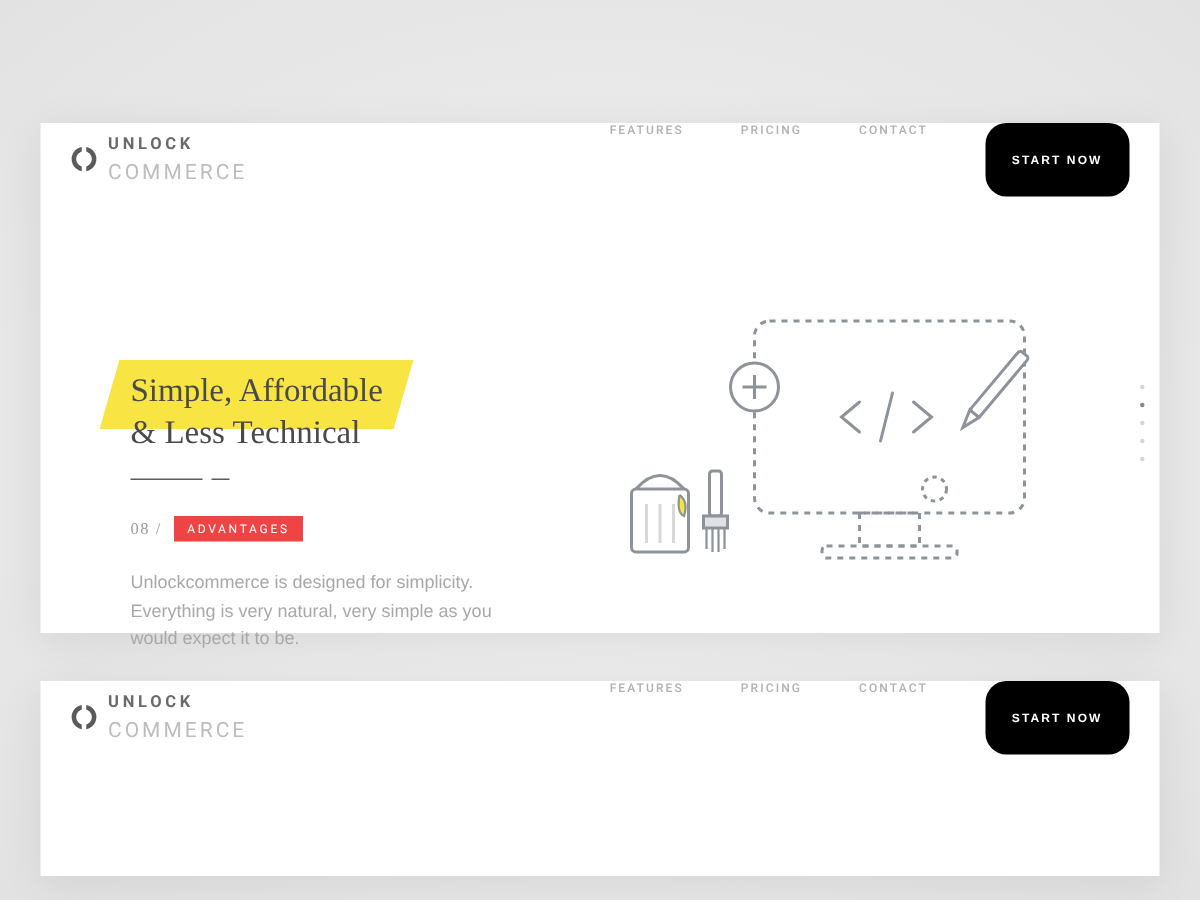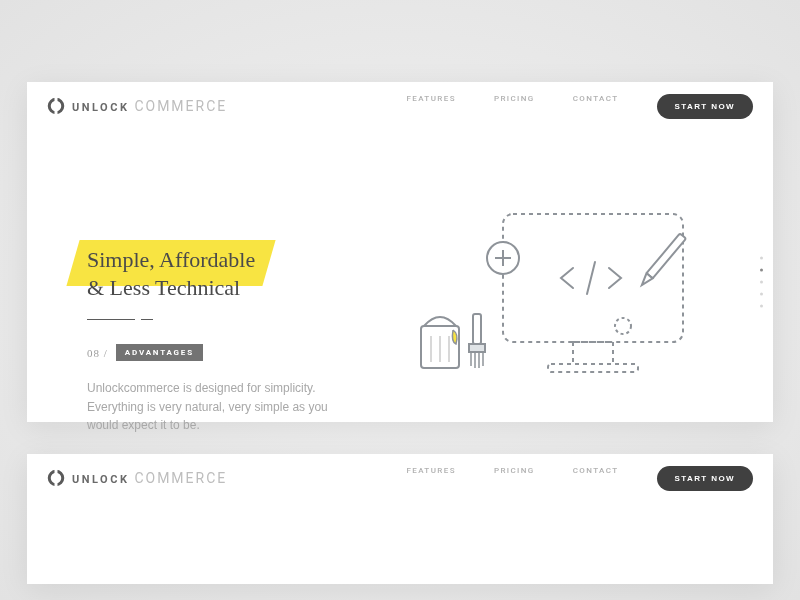--- a/index.html
+++ b/index.html
@@ -15,35 +15,35 @@
   width:746px; background:#ffffff; position:relative;
   box-shadow: 0 6px 28px rgba(0,0,0,0.08);
 }
 .card.main { height:340px; }
 .card.peek { height:130px; overflow:hidden; }
 .nav {
   height:48px; display:flex; align-items:center; padding:0 20px;
 }
 .brand { display:flex; align-items:center; gap:7px; }
 .brand-icon svg { display:block; }
-.brand-text { display:flex; align-items:baseline; gap:5px; }
+.brand-text { display:flex; align-items:baseline; gap:5px;flex-direction:column; }
 .brand-main {
   font-size:11px; letter-spacing:2.5px; font-weight:700; color:#6a6a6a;
 }
 .brand-sub {
   font-size:14px; letter-spacing:2px; font-weight:400; color:#bdbdbd;
 }
 .nav-right { margin-left:auto; display:flex; align-items:flex-start; gap:38px; }
 .nav-link {
   font-size:8px; letter-spacing:1.4px; font-weight:500; color:#b1b1b1;
   text-transform:uppercase; cursor:pointer;
 }
 .cta {
-  background:#404040; color:#fff; border:none; border-radius:14px;
-  font-size:8px; letter-spacing:1.4px; font-weight:600; padding:8px 18px;
+  background:#000000; color:#fff; border:none; border-radius:14px;
+  font-size:8px; letter-spacing:1.4px; font-weight:600; padding:20px 18px;
   cursor:pointer;
 }
 .hero {
   display:flex; padding:30px 60px 0 60px; gap:30px; position:relative;
 }
 .hero-left { flex:1; padding-top:42px; }
 .headline { position:relative; }
 .highlight {
   position:absolute; left:-14px; top:-6px; width:196px; height:46px;
   background:#f8e442; transform:skew(-16deg); z-index:0;
@@ -58,21 +58,21 @@
 .divider span { display:block; height:1px; background:#5b5b5b; }
 .divider .d1 { width:48px; }
 .divider .d2 { width:12px; }
 .slide-label {
   margin-top:24px; display:flex; align-items:center; gap:8px;
 }
 .slide-num {
   font-family: Georgia, serif; font-size:11px; color:#9d9d9d; letter-spacing:1px;
 }
 .slide-tag {
-  background:#737373; color:#fff; font-size:8px; font-weight:700;
+  background:#ef4444; color:#fff; font-size:8px; font-weight:400;
   letter-spacing:1.8px; padding:4px 9px;
 }
 .body-copy {
   margin-top:18px; color:#a8a8a8; font-size:12px; line-height:1.55;
   font-family: Liberation Sans, sans-serif; max-width:270px;
 }
 .hero-right {
   flex:1; display:flex; align-items:center; justify-content:center; padding-top:18px;
 }
 .illus svg { display:block; }

